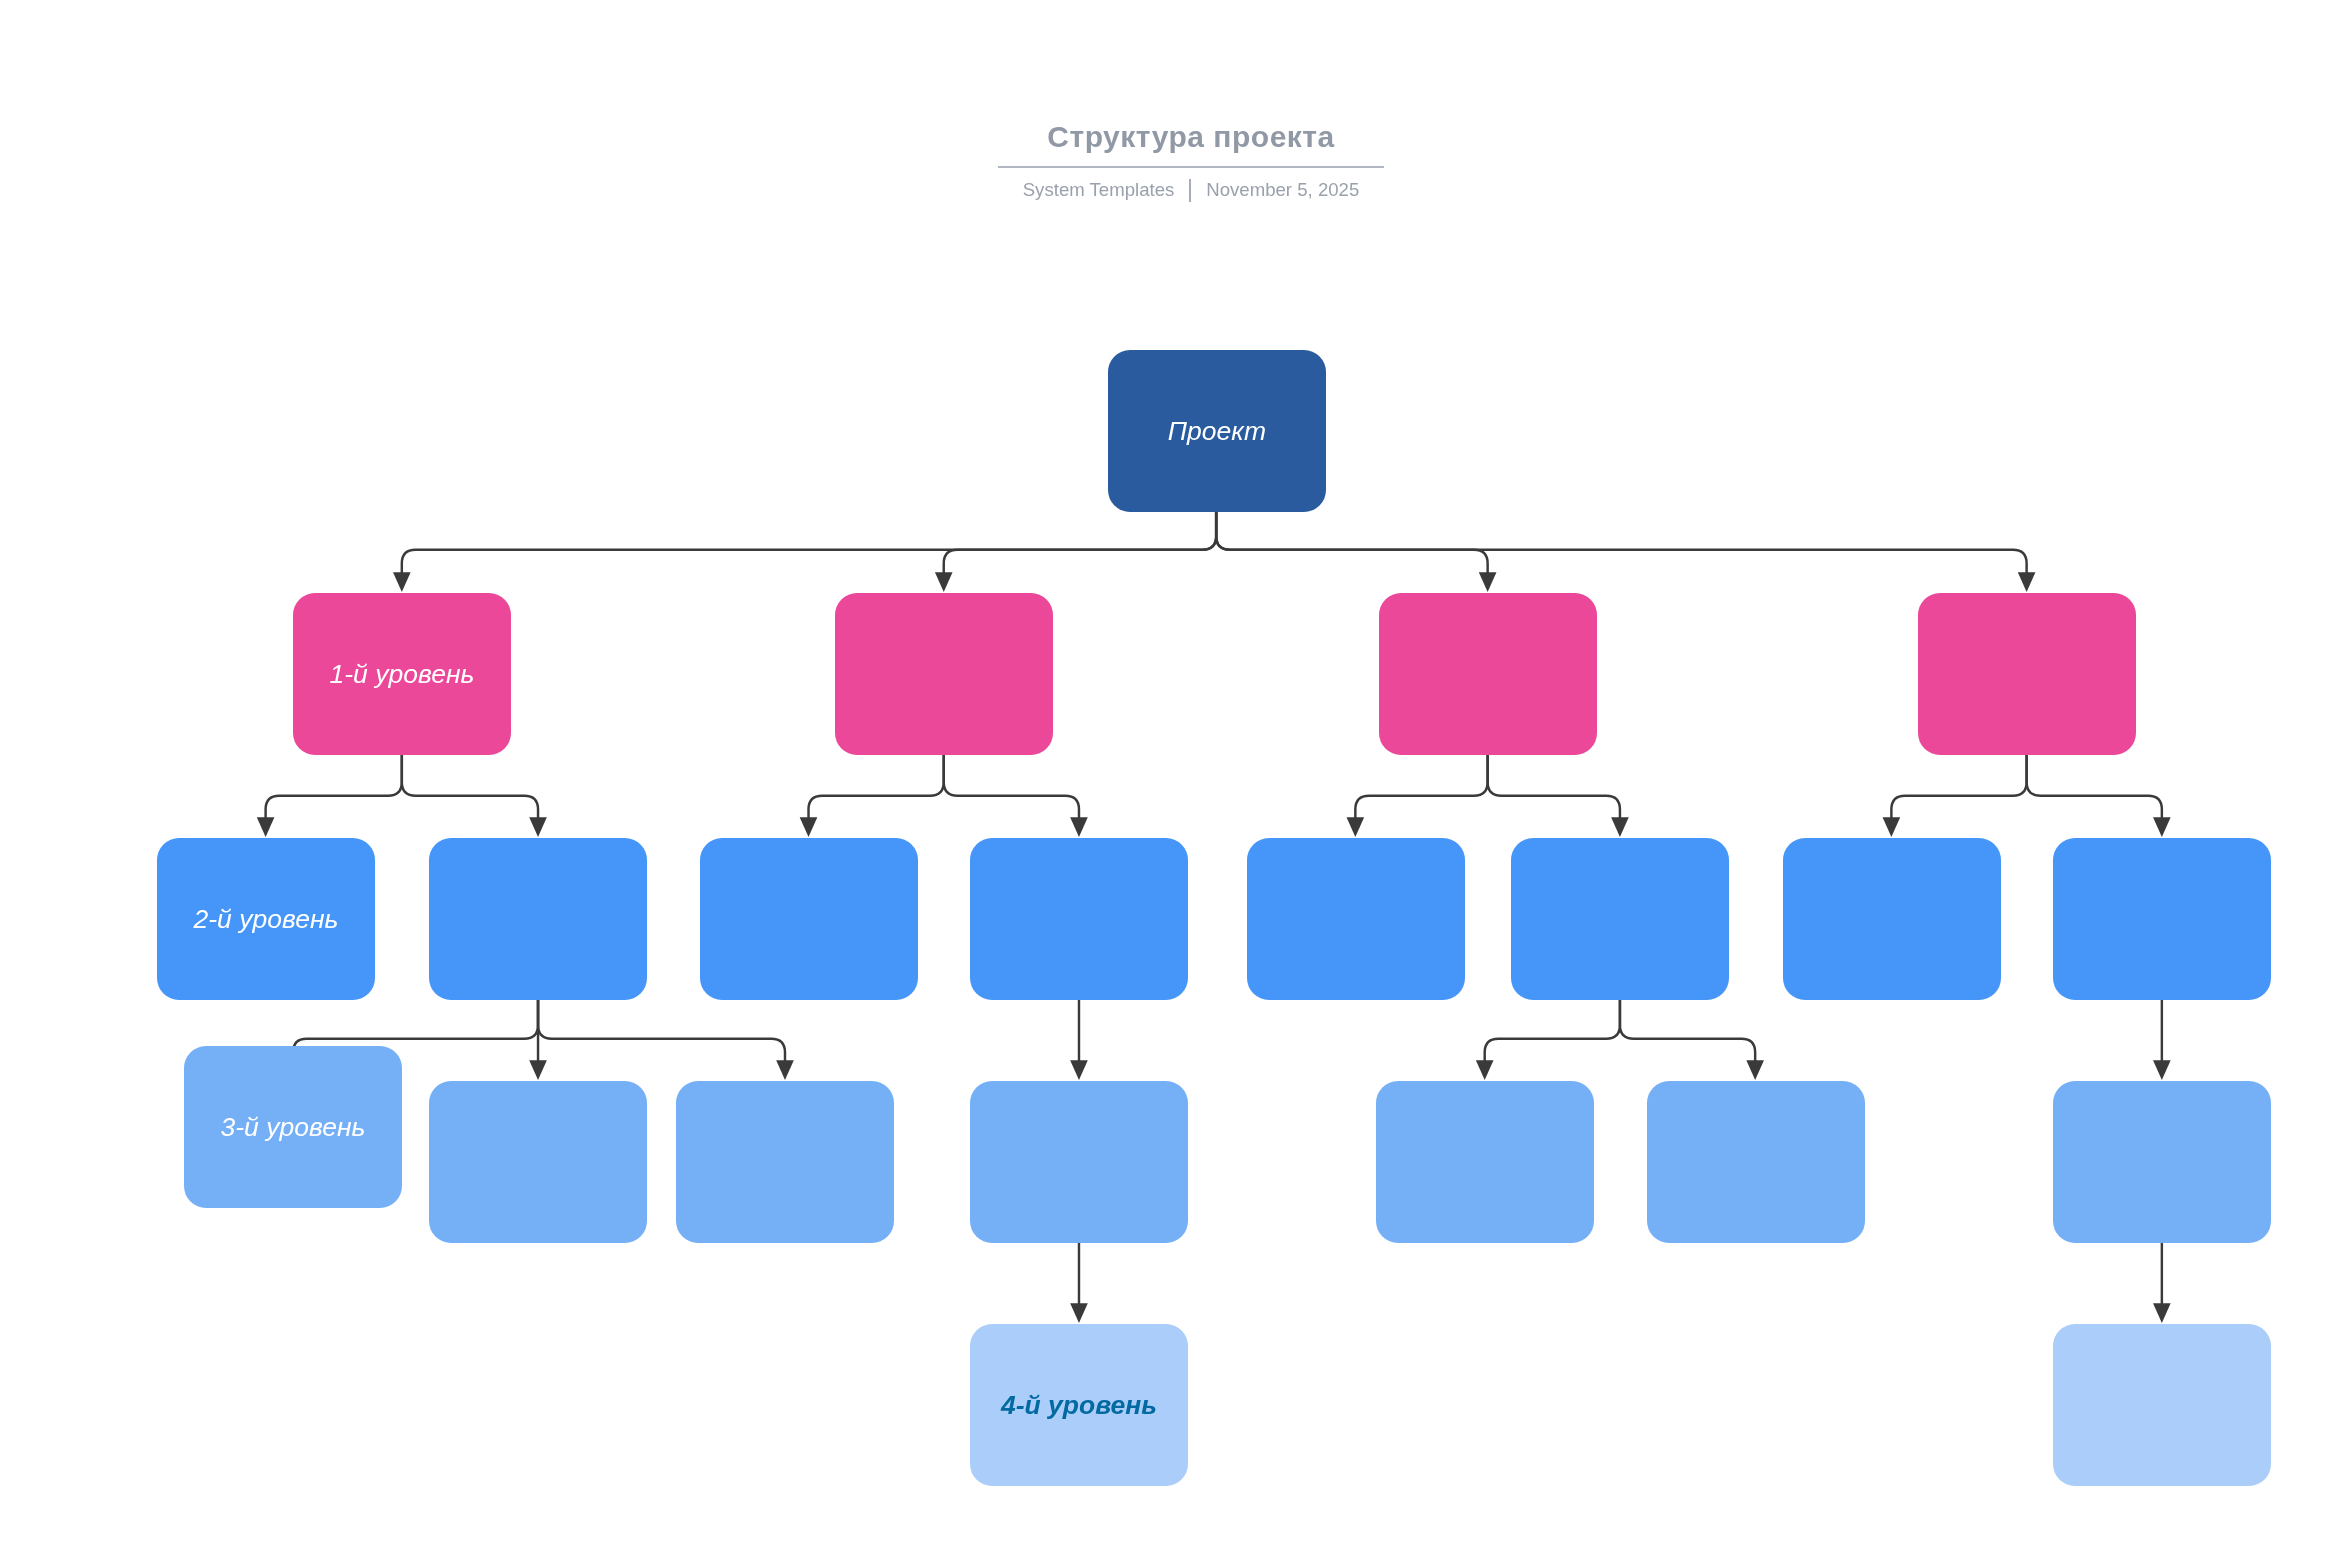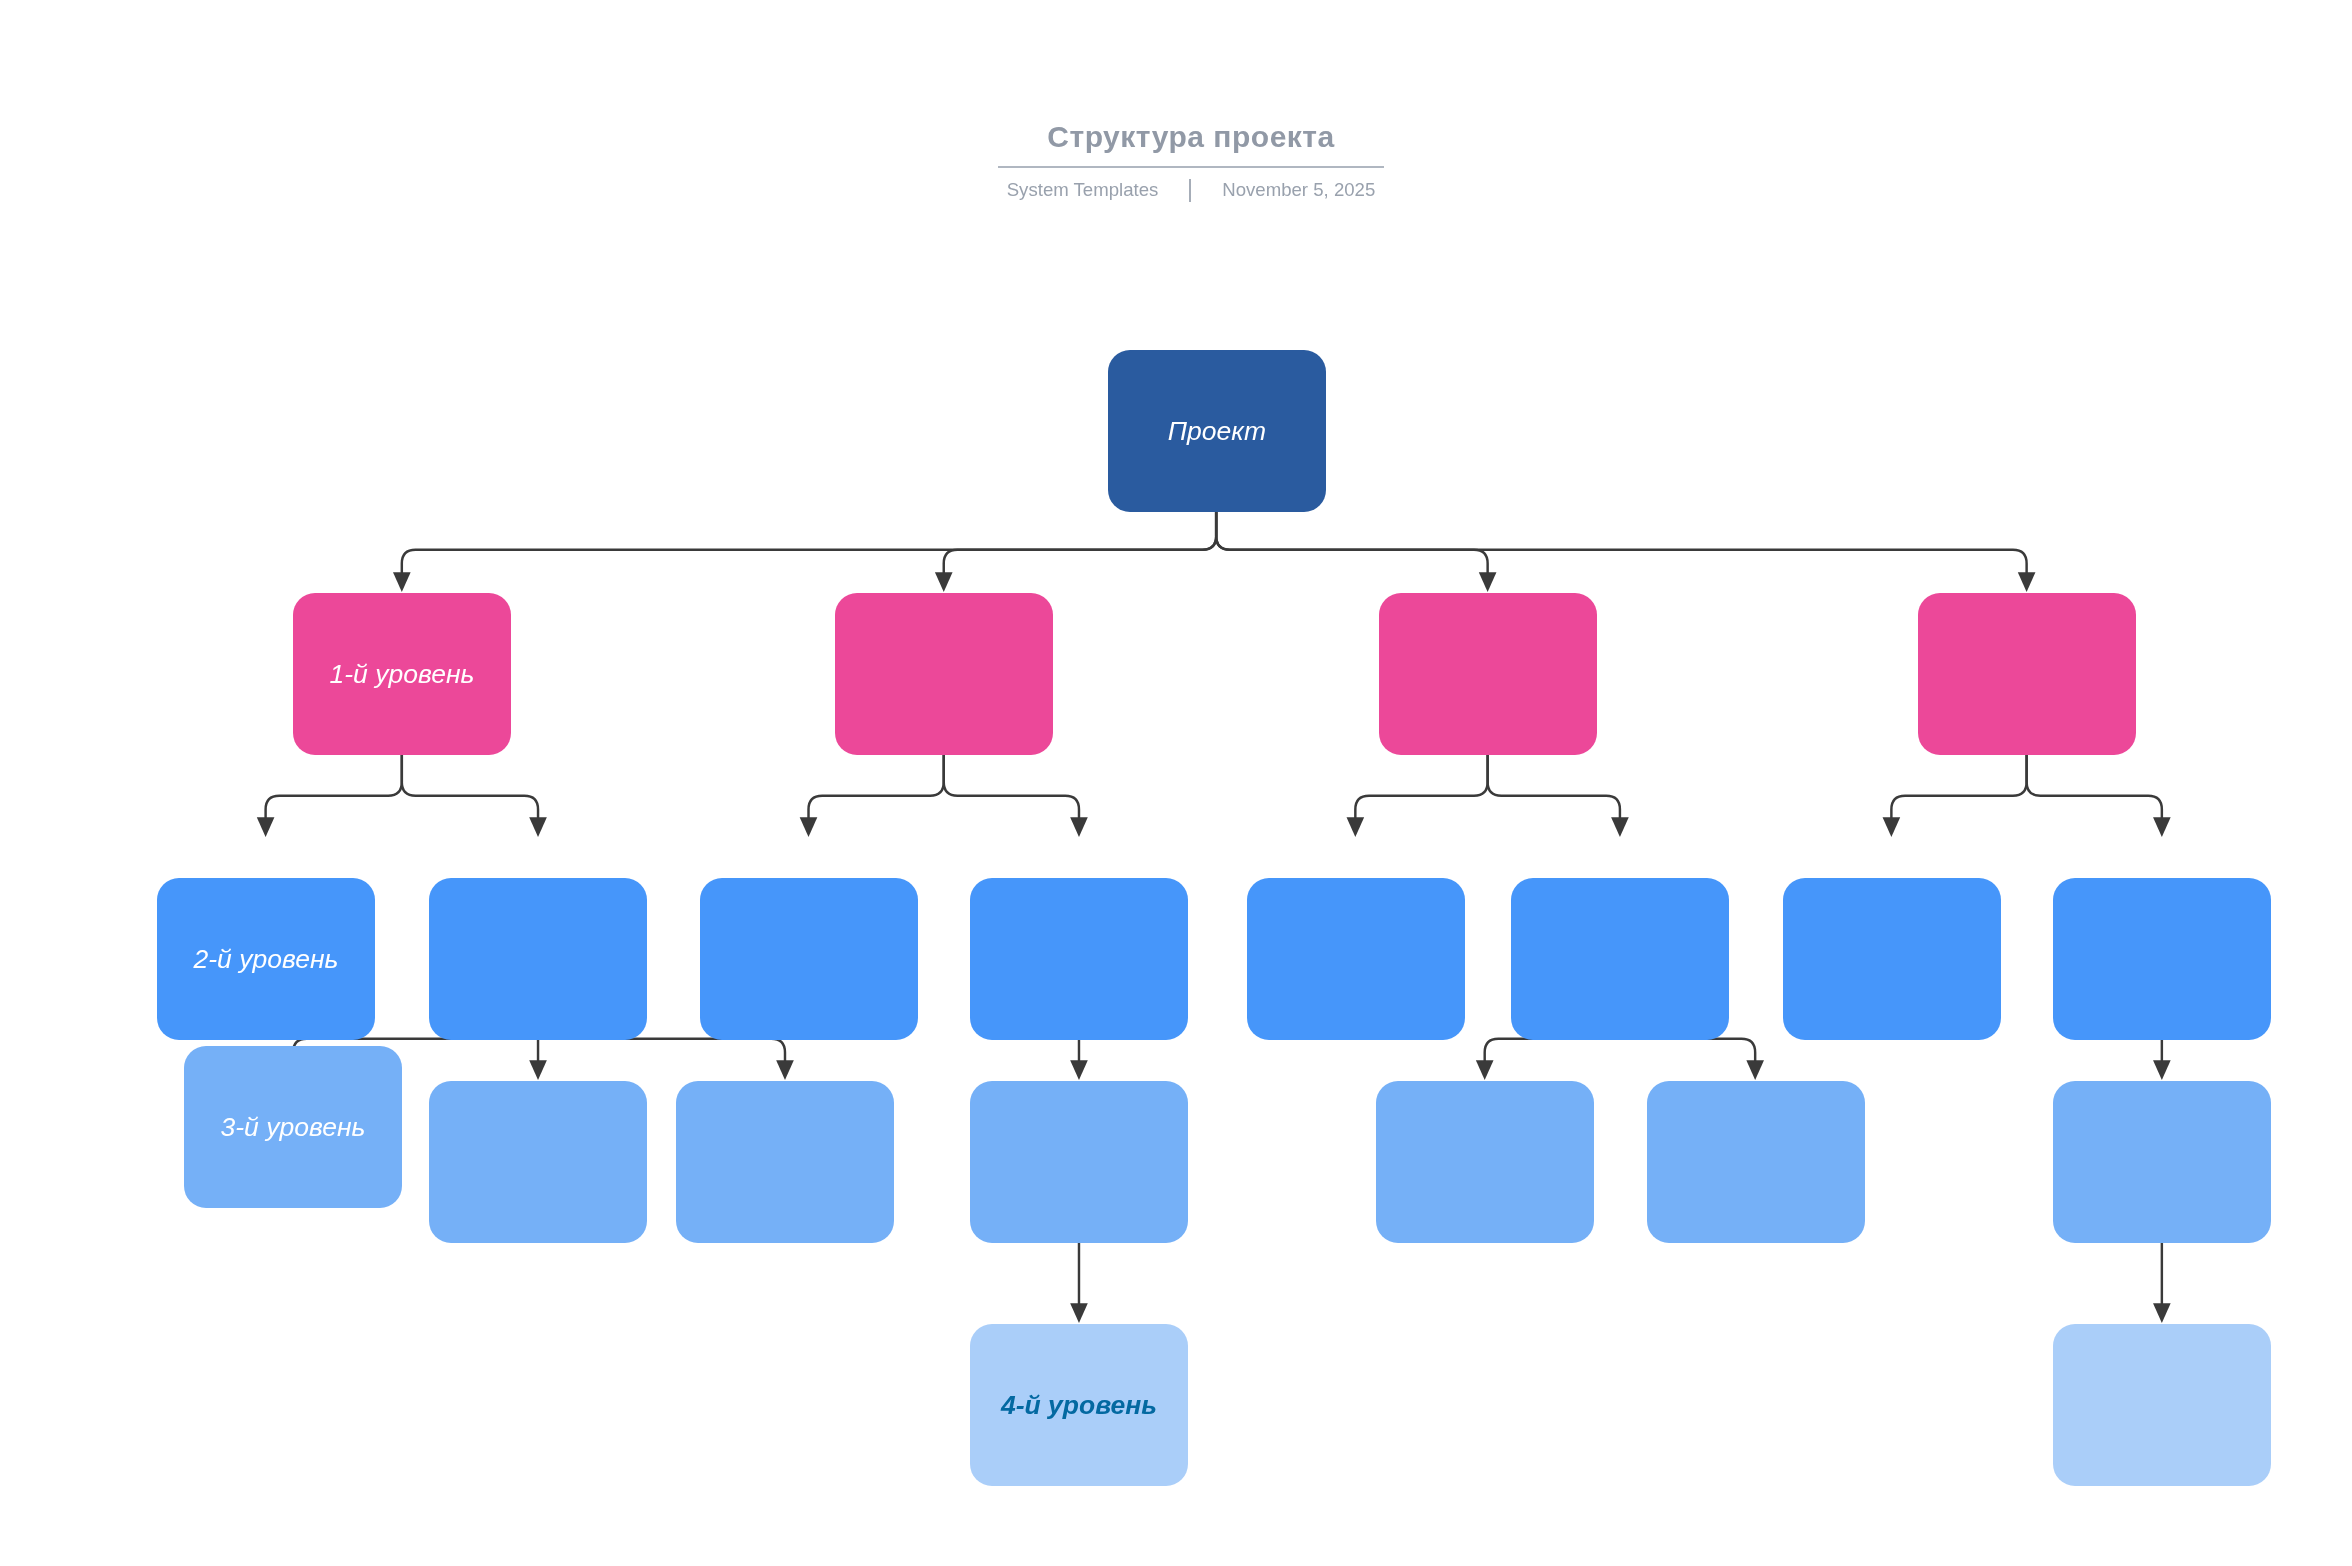--- a/index.html
+++ b/index.html
@@ -8,32 +8,32 @@
     font-family:"Liberation Sans", sans-serif;overflow:hidden;padding-left:12px;
   }
   
   .header{position:absolute;left:998px;top:120px;width:386px;text-align:center;}
   .header .title{
     font-size:30px;font-weight:bold;color:#9199a6;letter-spacing:0.5px;
     padding-bottom:11.8px;border-bottom:2.9px solid #b0b7c1;white-space:nowrap;
   }
   .header .subtitle{
     margin-top:10.8px;font-size:18.6px;color:#99a1ad;
-    display:flex;align-items:center;justify-content:center;gap:31px;white-space:nowrap;
+    display:flex;align-items:center;justify-content:center;gap:15px;white-space:nowrap;
   }
   .header .subtitle .divider{display:inline-block;width:0;height:23.5px;border-left:2px solid #a6adb8;}
   
   .node{
     position:absolute;width:218px;height:162px;border-radius:22px;
     display:flex;align-items:center;justify-content:center;
     font-style:italic;font-size:26.5px;line-height:1;user-select:none;
   }
   .node.root{background:#2a5b9f;color:#ffffff;}
   .node.l1{background:#ec4899;color:#ffffff;}
-  .node.l2{background:#4696fa;color:#ffffff;margin-top:40px;}
+  .node.l2{background:#4696fa;color:#ffffff;}
   .node.l3{background:#75b0f7;color:#ffffff;}
   .node.l4{background:#aacef9;color:#0369a1;font-weight:bold;}
   svg.wires{position:absolute;left:0;top:0;pointer-events:none;}
 </style>
 </head>
 <body>
 
 <div class="canvas">
 
   <svg class="wires" id="wires" width="2352" height="1566" viewBox="0 0 2400 1598">

